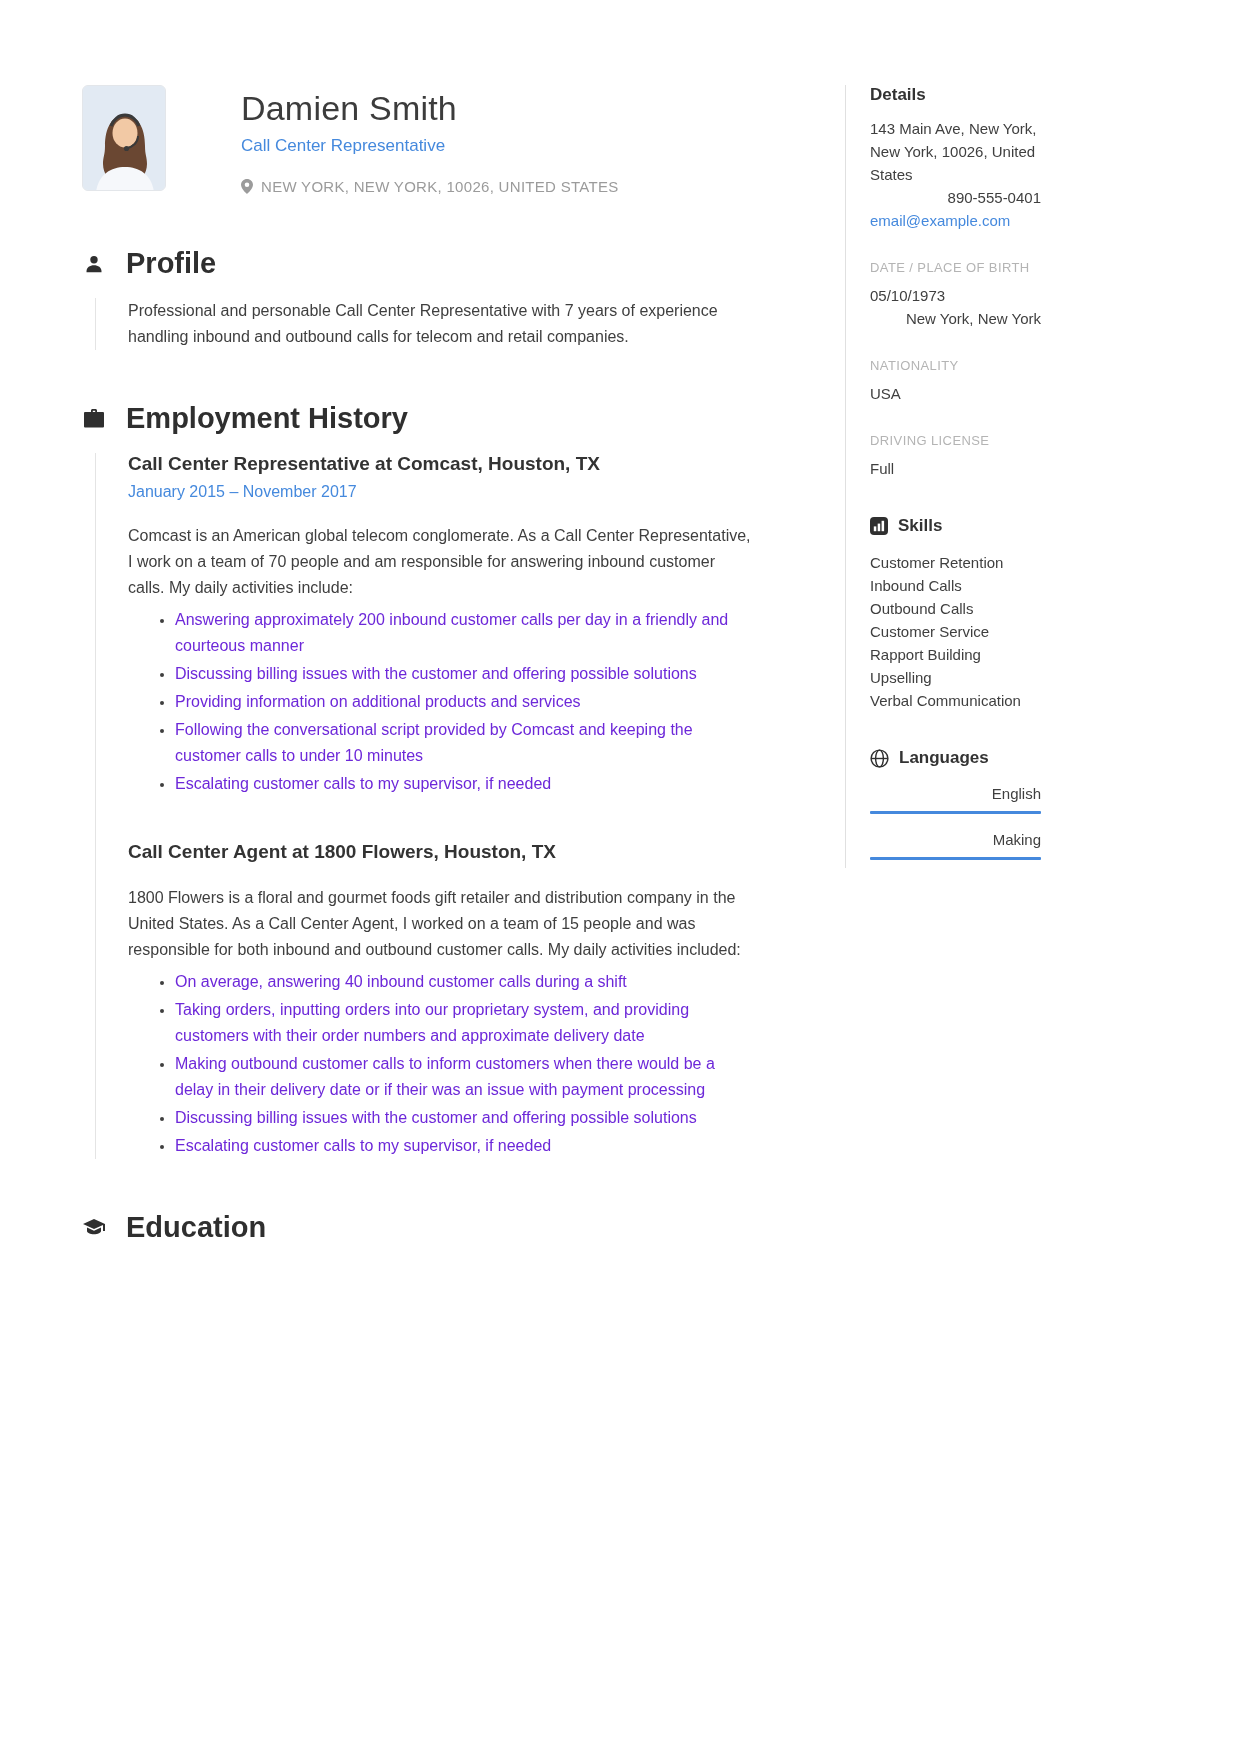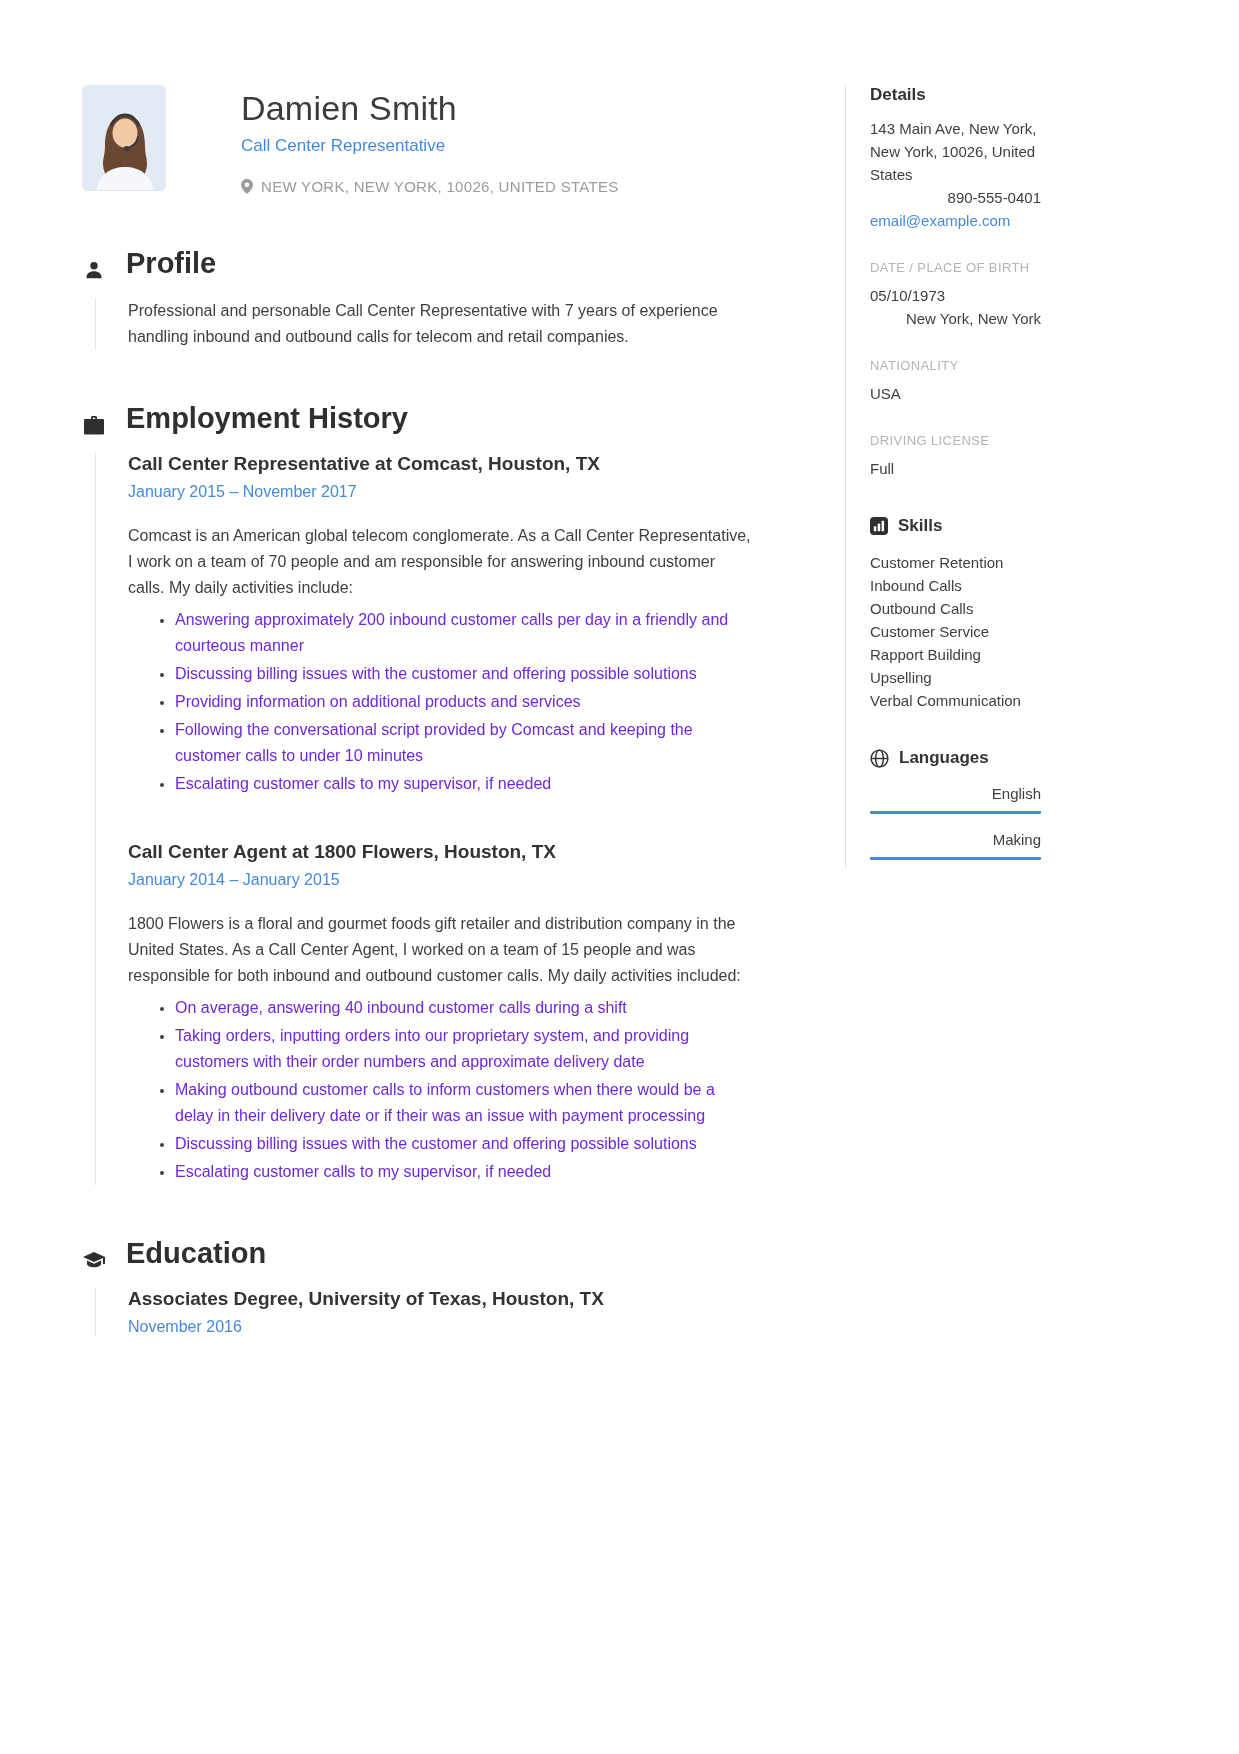--- a/index.html
+++ b/index.html
@@ -31,21 +31,21 @@
   }
   .header-text { margin-left: 75px; padding-top: 4px; }
   .name { font-size: 34px; font-weight: 400; color: #3c3c3c; letter-spacing: 0.2px; }
   .title { margin-top: 8px; font-size: 17px; color: #4589dd; }
   .location-row { margin-top: 22px; display: flex; align-items: center; }
   .location-row svg { margin-right: 8px; flex: 0 0 auto; }
   .location-text { font-size: 15px; color: #9b9b9b; letter-spacing: 0.3px; }
 
   
   .section { margin-top: 52px; }
-  .section-head { display: flex; align-items: flex-end; }
+  .section-head { display: flex; align-items: center; }
   .section-head .icon { width: 24px; display: flex; justify-content: center; margin-right: 20px; }
   .section-title { font-size: 29px; font-weight: 700; color: #2f2f2f; }
   .section-body {
     margin-top: 18px;
     margin-left: 13px;
     border-left: 1px solid #e4e4e4;
     padding-left: 32px;
     width: 660px;
   }
   .para { font-size: 16px; line-height: 26px; color: #3f3f3f; }
@@ -158,21 +158,20 @@
             <li>Answering approximately 200 inbound customer calls per day in a friendly and courteous manner</li>
             <li>Discussing billing issues with the customer and offering possible solutions</li>
             <li>Providing information on additional products and services</li>
             <li>Following the conversational script provided by Comcast and keeping the customer calls to under 10 minutes</li>
             <li>Escalating customer calls to my supervisor, if needed</li>
           </ul>
         </div>
 
         <div class="job">
           <div class="job-title">Call Center Agent at 1800 Flowers, Houston, TX</div>
-          <div class="job-dates">January 2014  –  January 2015</div>
           <p class="job-desc">1800 Flowers is a floral and gourmet foods gift retailer and distribution company in the United States. As a Call Center Agent, I worked on a team of 15 people and was responsible for both inbound and outbound customer calls. My daily activities included:</p>
           <ul class="bullets">
             <li>On average, answering 40 inbound customer calls during a shift</li>
             <li>Taking orders, inputting orders into our proprietary system, and providing customers with their order numbers and approximate delivery date</li>
             <li>Making outbound customer calls to inform customers when there would be a delay in their delivery date or if their was an issue with payment processing</li>
             <li>Discussing billing issues with the customer and offering possible solutions</li>
             <li>Escalating customer calls to my supervisor, if needed</li>
           </ul>
         </div>
 
@@ -181,24 +180,20 @@
 
     <div class="section">
       <div class="section-head">
         <span class="icon">
           <svg width="22" height="18" viewBox="0 0 22 18">
               <path d="M11 0L0 5l11 5 9-4.1V12h2V5L11 0z" fill="#2f2f2f"></path>
               <path d="M4 8.6V12c0 1.8 3.1 3.2 7 3.2s7-1.4 7-3.2V8.6l-7 3.2-7-3.2z" fill="#2f2f2f"></path>
             </svg>
         </span>
         <span class="section-title">Education</span>
-      </div>
-      <div class="section-body">
-        <div class="edu-degree">Associates Degree, University of Texas, Houston, TX</div>
-        <div class="edu-date">November 2016</div>
       </div>
     </div>
 
   </div>
 
   <div class="sidebar">
 
     <div class="sb-heading">Details</div>
     <div class="sb-text">143 Main Ave, New York, New York, 10026, United States</div>
     <div class="sb-line">890-555-0401</div>

